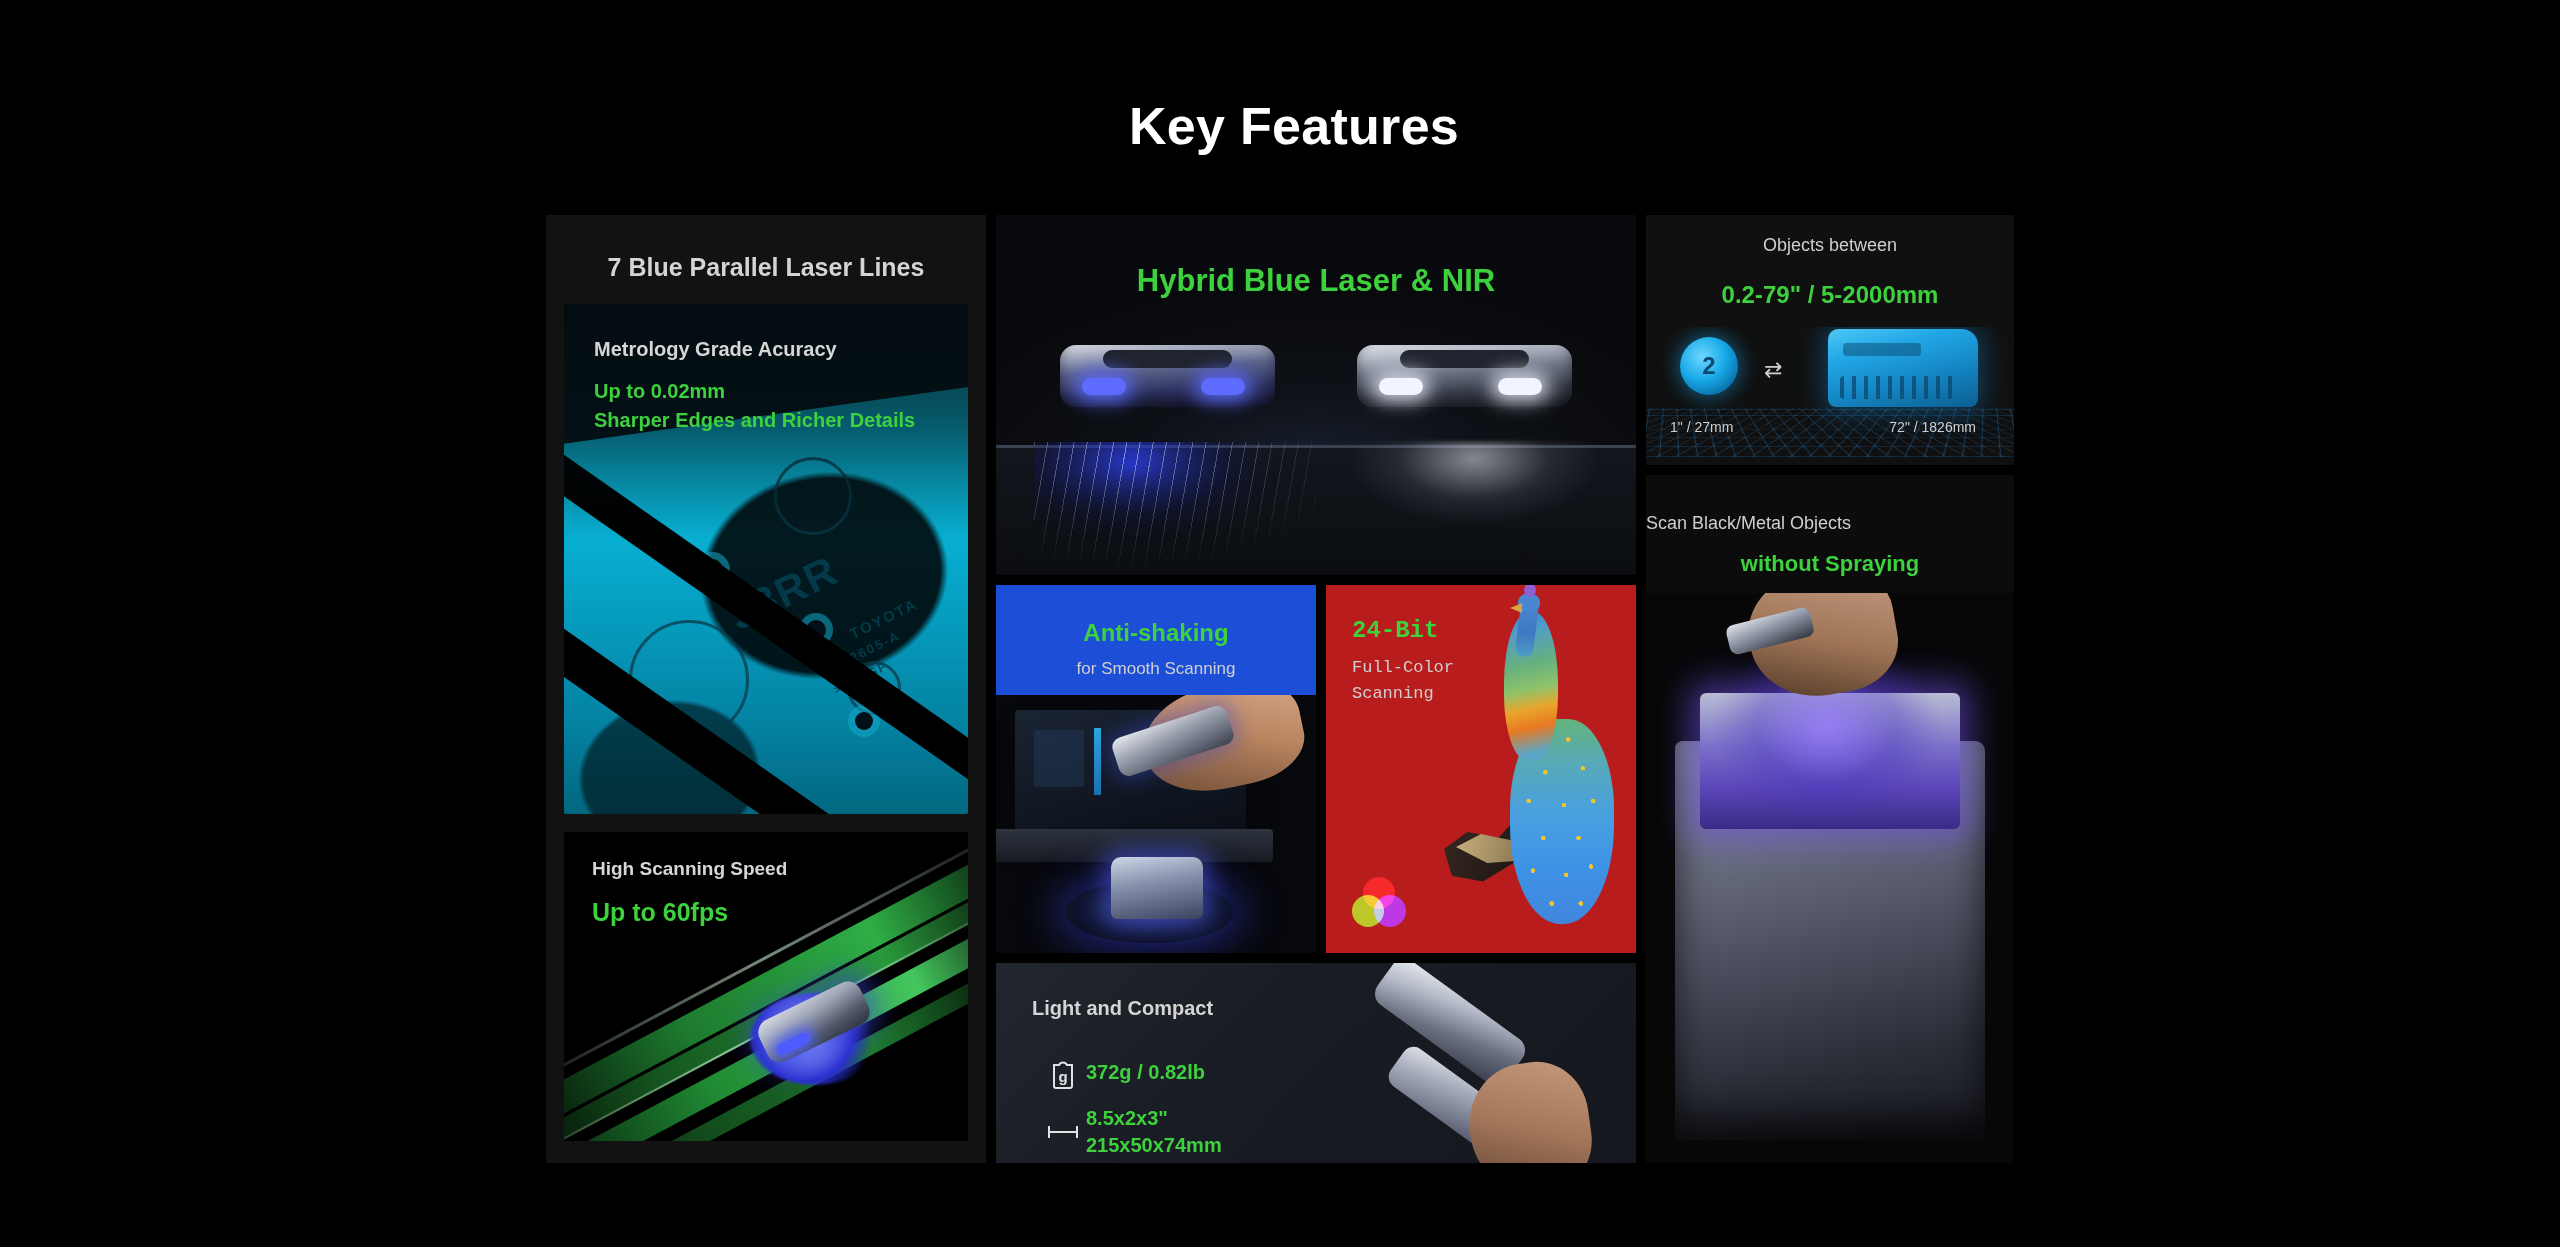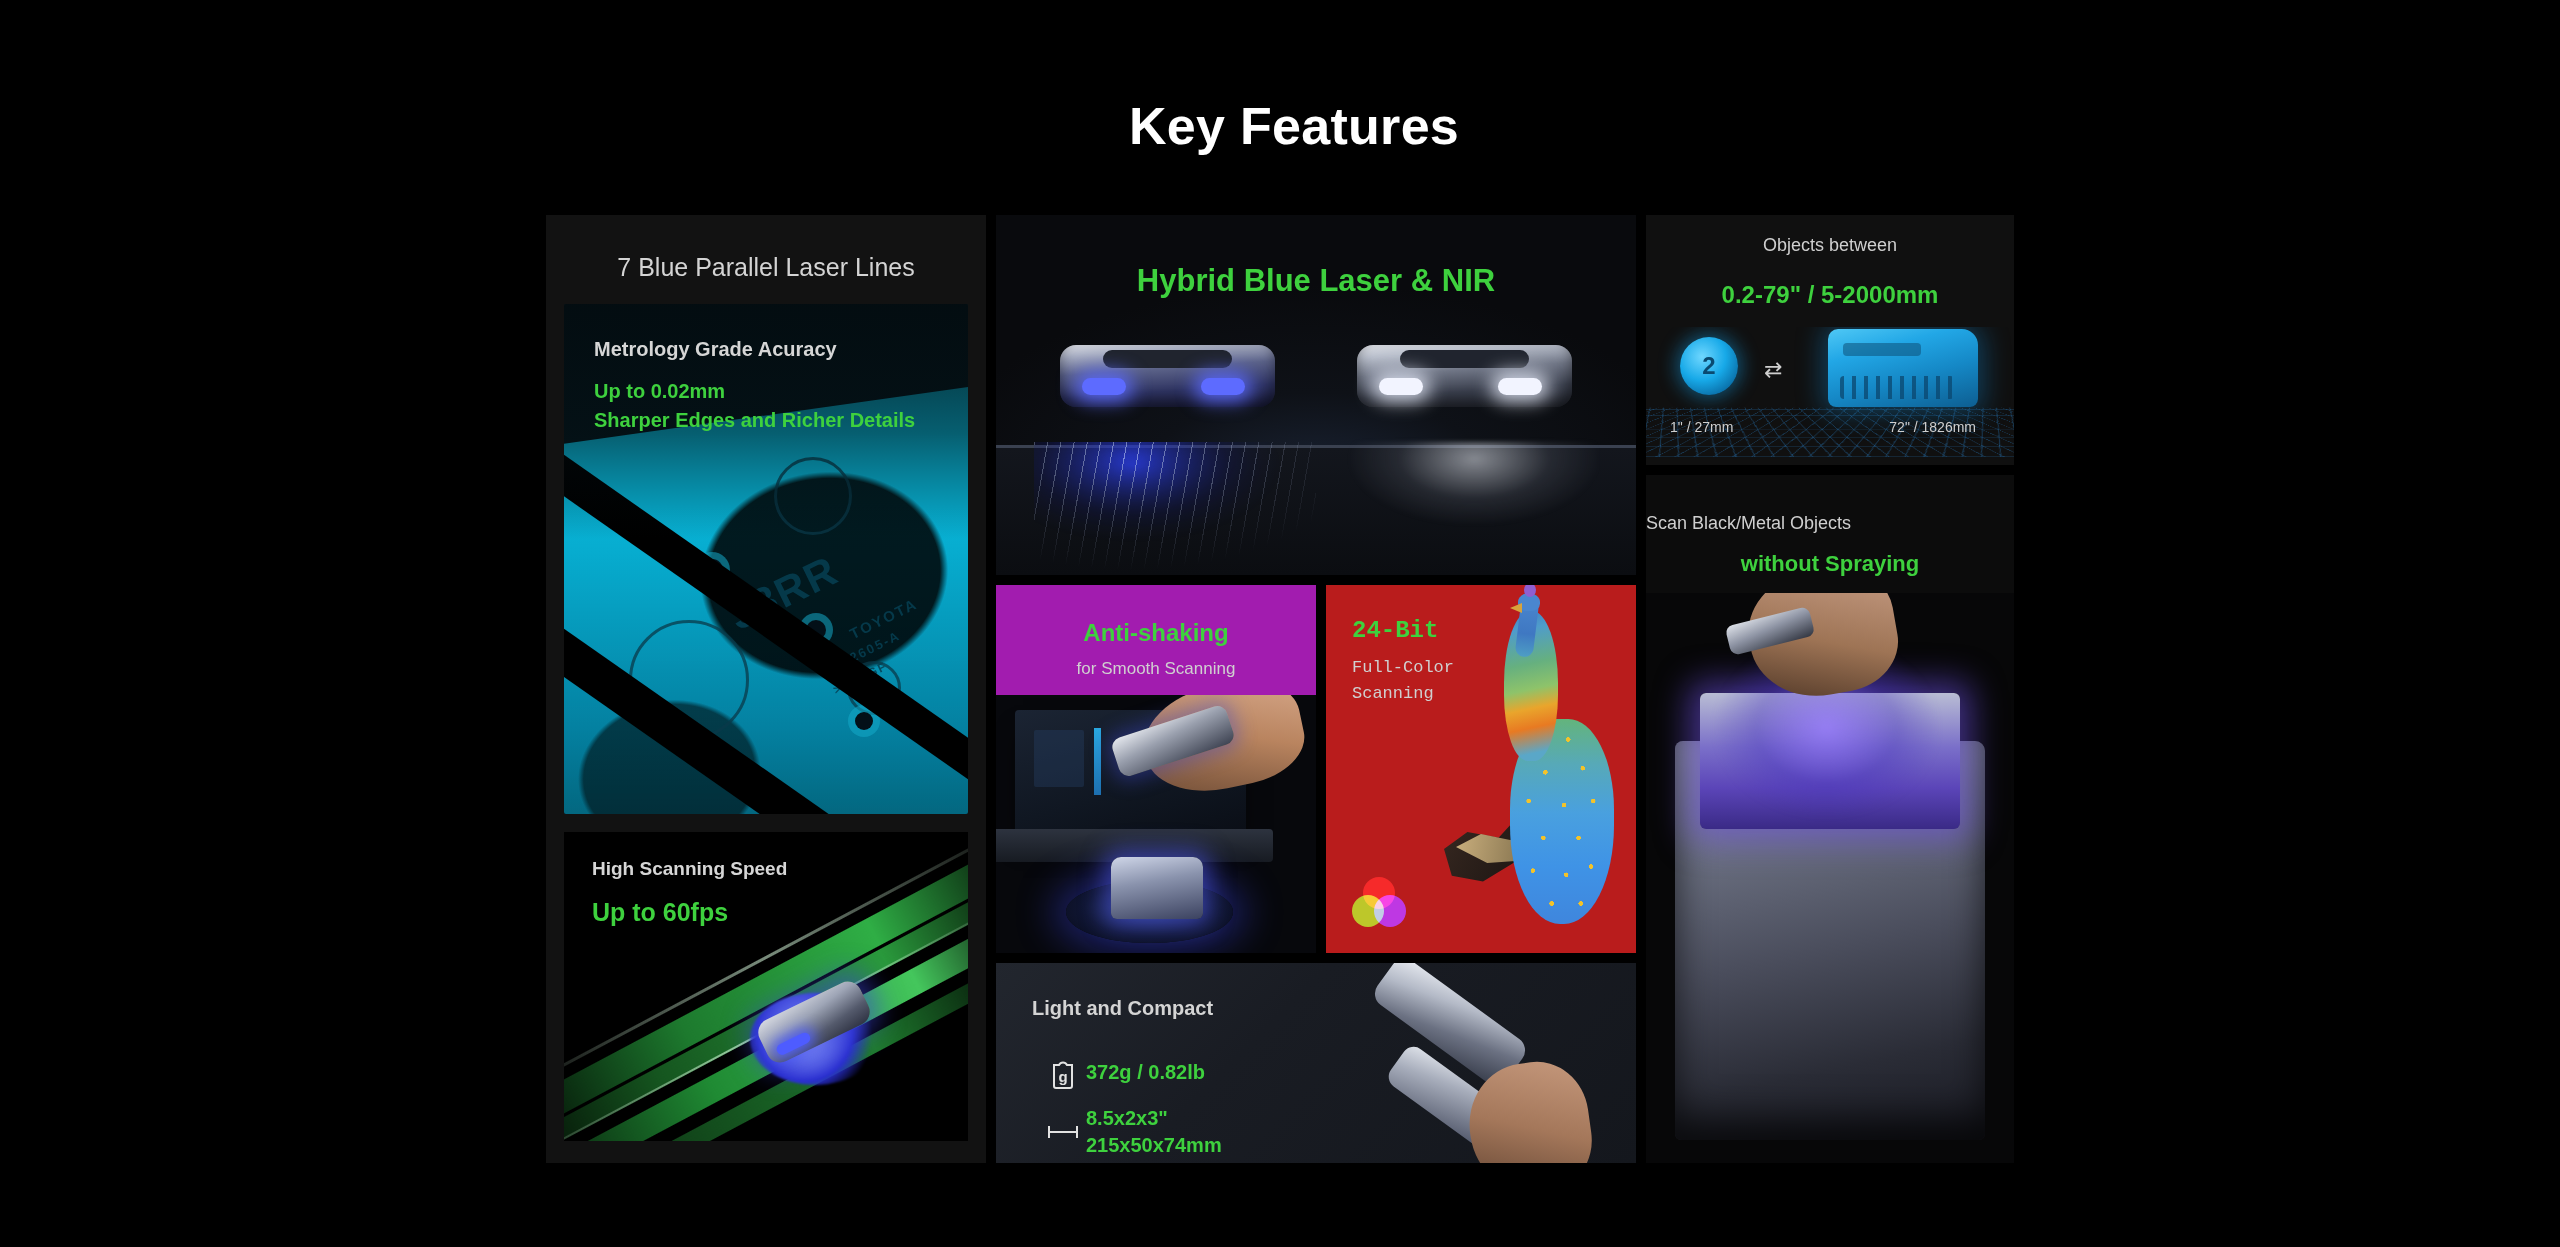--- a/index.html
+++ b/index.html
@@ -35,21 +35,21 @@
   
   .card{ position:relative; overflow:hidden; background:#121212; }
 
   .headline{ color:#d6d6d6; font-weight:bold; }
   .green{ color:#3ed13e; font-weight:bold; }
 
   
   .col-left{ background:#121212; padding:0; }
   .left-title{
     text-align:center; color:#d4d4d4;
-    font-size:25px; font-weight:normal;
+    font-size:25px; font-weight:bold;
     padding:38px 0 0 0;
   }
   .card-accuracy{
     margin:22px 18px 0 18px;
     height:510px;
     border-radius:2px;
     background:#05161c;
   }
   .acc-art{ position:absolute; inset:0; overflow:hidden; }
   .acc-art .plate{
@@ -169,21 +169,21 @@
     filter:blur(.3px);
     mask-image:radial-gradient(ellipse 80% 90% at 34% 10%, #000 0%, rgba(0,0,0,.25) 70%, transparent 100%);
   }
   .beam-white{
     position:absolute; right:6%; top:63%; width:42%; height:34%;
     background:radial-gradient(ellipse 62% 72% at 54% 14%, rgba(228,232,240,.55) 0%, rgba(120,126,140,.2) 45%, rgba(0,0,0,0) 76%);
     filter:blur(2px);
   }
 
   .mid-row{ display:flex; gap:10px; height:368px; }
-  .card-anti{ width:320px; background:#a21caf; }
+  .card-anti{ width:320px; background:#1d4ed8; }
   .anti-title{ position:absolute; left:0; width:100%; top:34px; text-align:center; font-size:24px; }
   .anti-sub{ position:absolute; left:0; width:100%; top:74px; text-align:center; font-size:17px; color:#d0d0d0; }
   .anti-art{ position:absolute; left:0; right:0; top:110px; bottom:0; overflow:hidden; background:#07080c; }
   .anti-art .laptop{
     position:absolute; left:6%; top:6%; width:72%; height:48%;
     background:linear-gradient(165deg,#1b2433 0%,#101722 60%,#0a0e16 100%);
     border-radius:4px;
     box-shadow:0 16px 24px -8px rgba(0,0,0,.9);
   }
   .anti-art .laptop:after{

